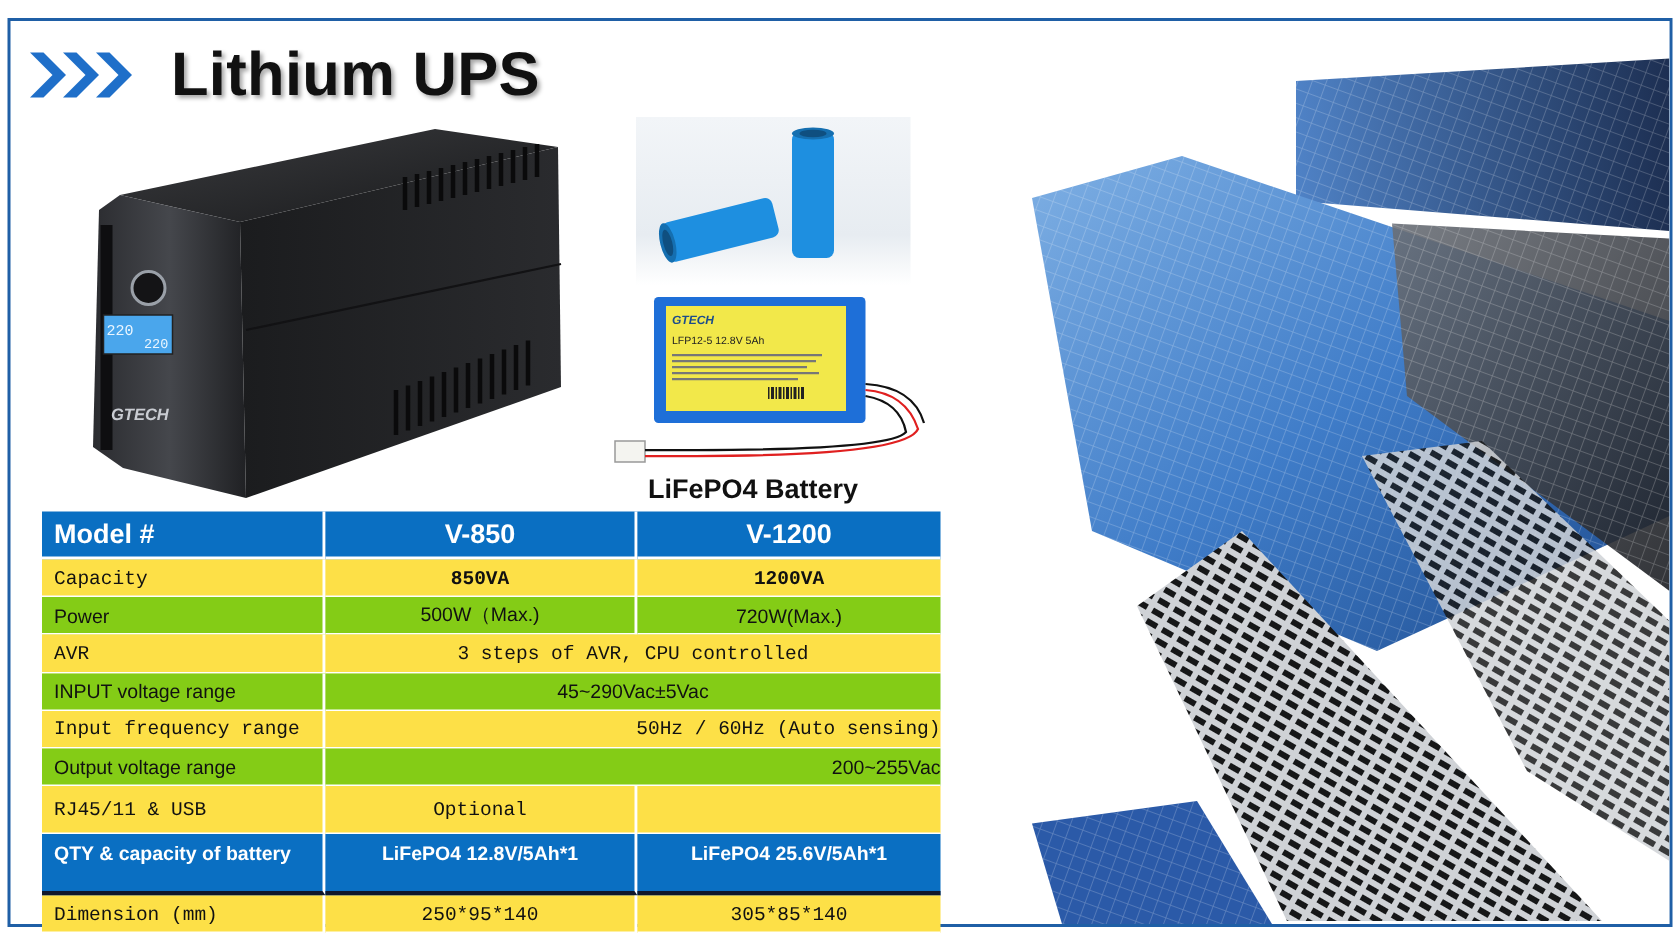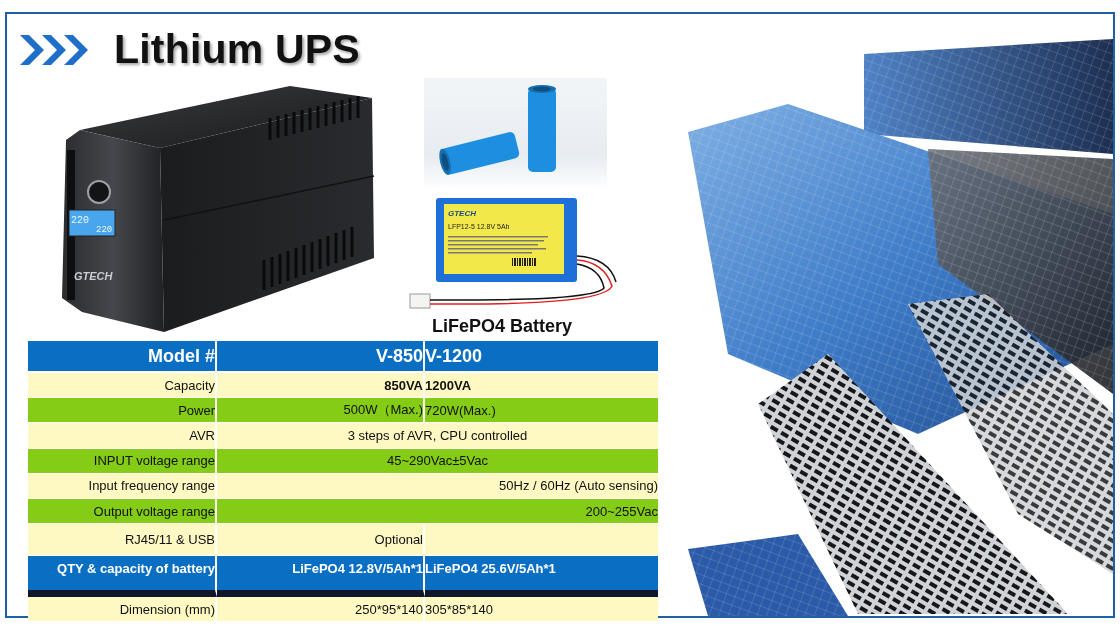--- a/index.html
+++ b/index.html
@@ -21,28 +21,28 @@
   
   .cells { position: absolute; left: 424px; top: 78px; width: 183px; height: 112px;
            background: linear-gradient(180deg,#f2f5f8 0%,#e7ecf1 70%,#ffffff 100%); }
   .pack { position: absolute; left: 404px; top: 196px; width: 225px; height: 118px; }
   .battery-caption { position: absolute; left: 432px; top: 316px; font-size: 18px; font-weight: bold; color: #111; }
 
   
   .spec-table { position: absolute; left: 28px; top: 341px; border-collapse: separate; border-spacing: 0; }
   .spec-table td { font-size: 13px; color: #111; height: 25.2px; vertical-align: middle;
                    border-right: 2px solid #ffffff; border-bottom: 1px solid #ffffff; }
-  .spec-table td.c0 { width: 189px; padding-left: 8px; text-align: right; }
-  .spec-table td.c1 { width: 208px; text-align: right; }
-  .spec-table td.c2 { width: 233px; text-align: left; border-right: none; }
-  .spec-table tr.row-odd td { background: #fef9c3; }
+  .spec-table td.c0 { width: 189px; padding-left: 8px; }
+  .spec-table td.c1 { width: 208px; text-align: center; }
+  .spec-table td.c2 { width: 202px; text-align: center; border-right: none; }
+  .spec-table tr.row-odd td { background: #fde047; font-family: Liberation Mono, monospace; }
   .spec-table tr.row-even td { background: #84cc16; }
   .spec-table tr.hdr td { background: #0a6fc2; color: #ffffff; font-weight: bold; font-size: 18px; height: 32px; border-bottom: 2px solid #ffffff; }
   .spec-table tr.hdr td.c0 { padding-left: 8px; }
-  .spec-table tr.qty td { background: #0a6fc2; color: #ffffff; font-weight: bold; font-size: 13px; height: 41px; vertical-align: top; padding-top: 5px; border-bottom: 7px solid #0f172a; }
+  .spec-table tr.qty td { background: #0a6fc2; color: #ffffff; font-weight: bold; font-size: 13px; height: 41px; vertical-align: top; padding-top: 5px; border-bottom: 3px solid #0f172a; }
   .spec-table tr.qty td.c0 { padding-left: 8px; }
   .bold { font-weight: bold; }
 
   
   .buildings { position: absolute; left: 688px; top: 14px; width: 425px; height: 602px; overflow: hidden; }
 </style>
 </head>
 <body>
 
 <div class="frame"></div>

